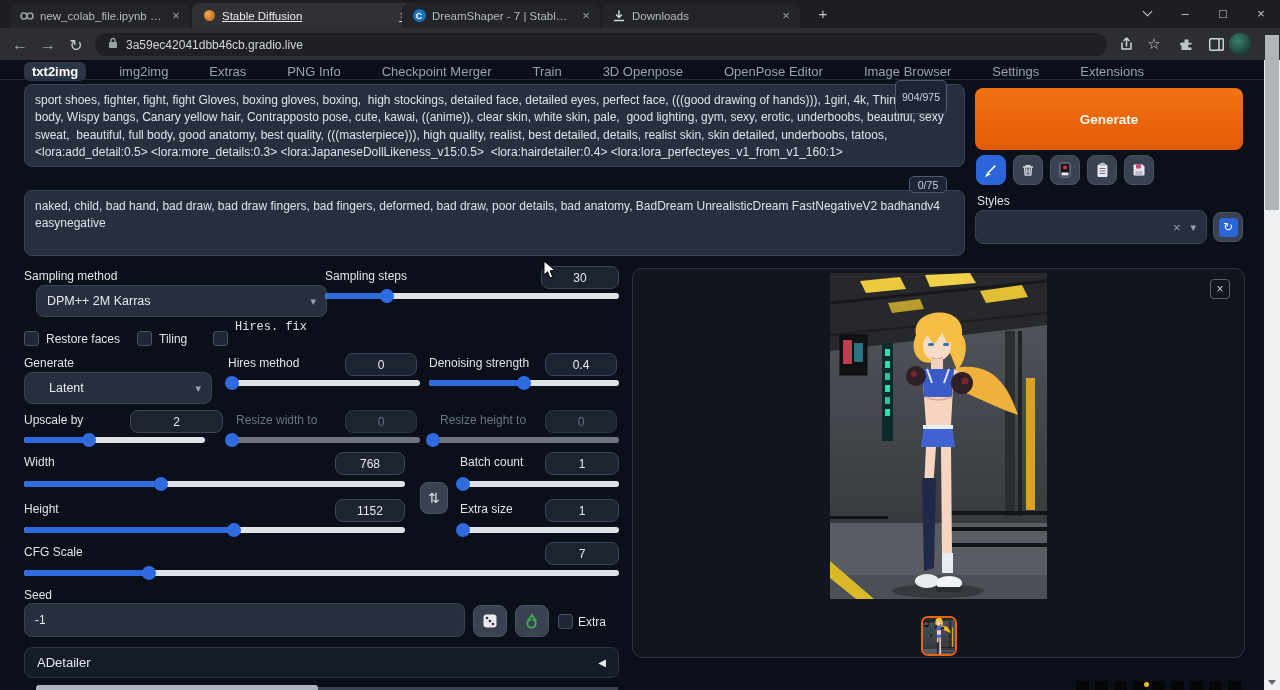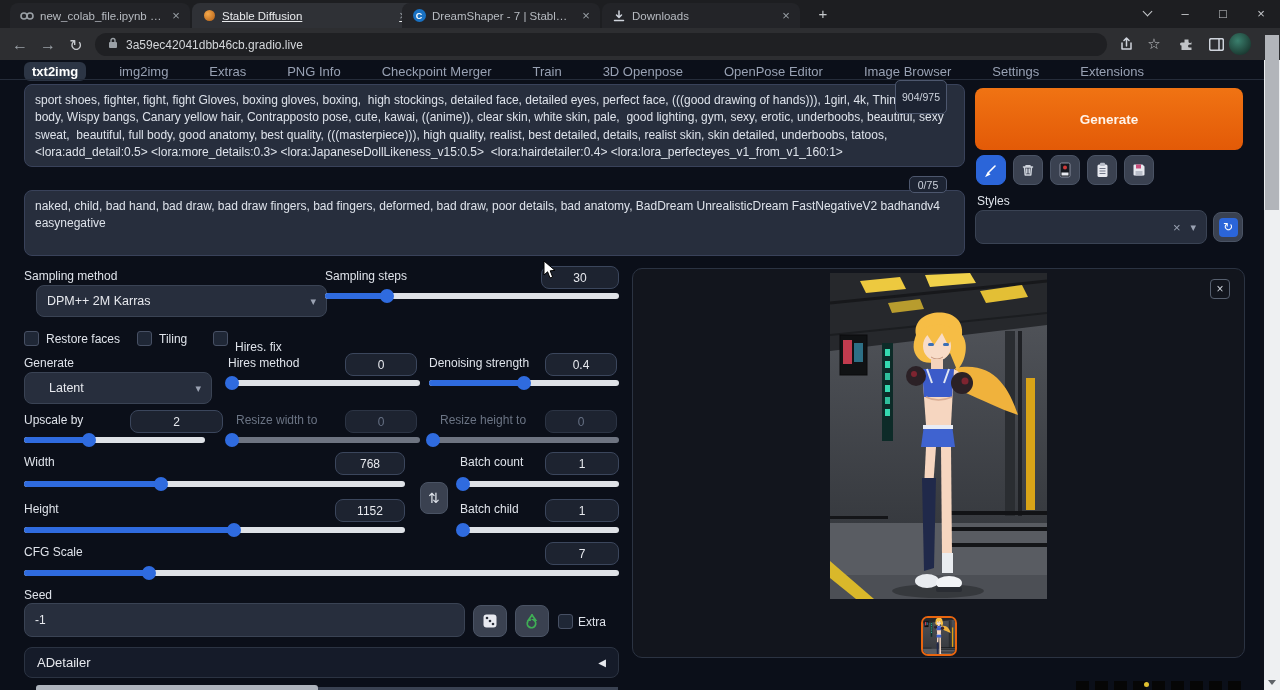--- a/index.html
+++ b/index.html
@@ -282,21 +282,21 @@
     <div class="slider" style="left:325px;top:233px;width:294px;">
       <div class="fill" style="width: 21%;"></div>
         <div class="handle" style="left: calc(21% - 7px);"></div>
     </div>
 
     <div class="cb" style="left:24px;top:271px;"></div>
     <div class="lbl" style="left:46px;top:272px;">Restore faces</div>
     <div class="cb" style="left:137px;top:271px;"></div>
     <div class="lbl" style="left:159px;top:272px;">Tiling</div>
     <div class="cb" style="left:213px;top:271px;"></div>
-    <div class="lbl" style="left:235px;top:280px;">Hires. fix</div>
+    <div class="lbl" style="left:235px;top:260px;font-family:Liberation Mono, monospace;">Hires. fix</div>
 
     <div class="lbl" style="left:24px;top:296px;">Generate</div>
     <div class="dd" style="left:24px;top:312px;width:188px;height:32px;padding-left:24px;">
       <span>Latent</span>
       <span class="caret">▾</span>
     </div>
 
     <div class="lbl" style="left:228px;top:296px;">Hires method</div>
     <div class="valbox" style="left:345px;top:293px;width:72px;height:23px;">0</div>
     <div class="slider" style="left:228px;top:320px;width:192px;">
@@ -348,21 +348,21 @@
 
     <div class="btn-sec" style="left:420px;top:422px;width:28px;height:32px;color:#dfe3ea;font-size:14px;">⇅</div>
 
     <div class="lbl" style="left:24px;top:442px;">Height</div>
     <div class="valbox" style="left:335px;top:439px;width:70px;height:23px;">1152</div>
     <div class="slider" style="left:24px;top:467px;width:381px;">
       <div class="fill" style="width: 55%;"></div>
         <div class="handle" style="left: calc(55% - 7px);"></div>
     </div>
 
-    <div class="lbl" style="left:460px;top:442px;">Batch child</div>
+    <div class="lbl" style="left:460px;top:442px;">Extra size</div>
     <div class="valbox" style="left:545px;top:439px;width:74px;height:23px;">1</div>
     <div class="slider" style="left:460px;top:467px;width:159px;">
       <div class="fill" style="width: 2%;"></div>
         <div class="handle" style="left: calc(2% - 7px);"></div>
     </div>
 
     <div class="lbl" style="left:24px;top:485px;">CFG Scale</div>
     <div class="valbox" style="left:545px;top:482px;width:74px;height:23px;">7</div>
     <div class="slider" style="left:24px;top:510px;width:595px;">
       <div class="fill" style="width: 21%;"></div>

